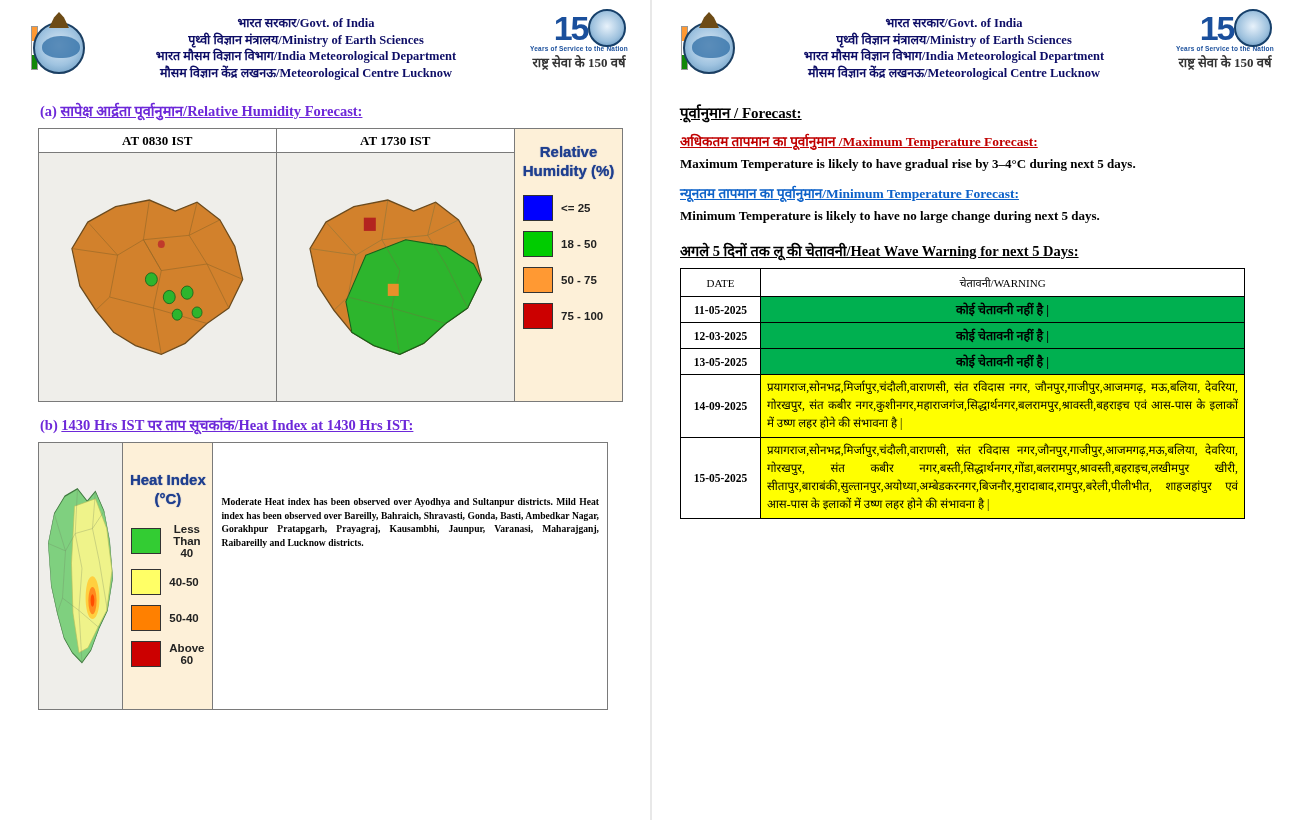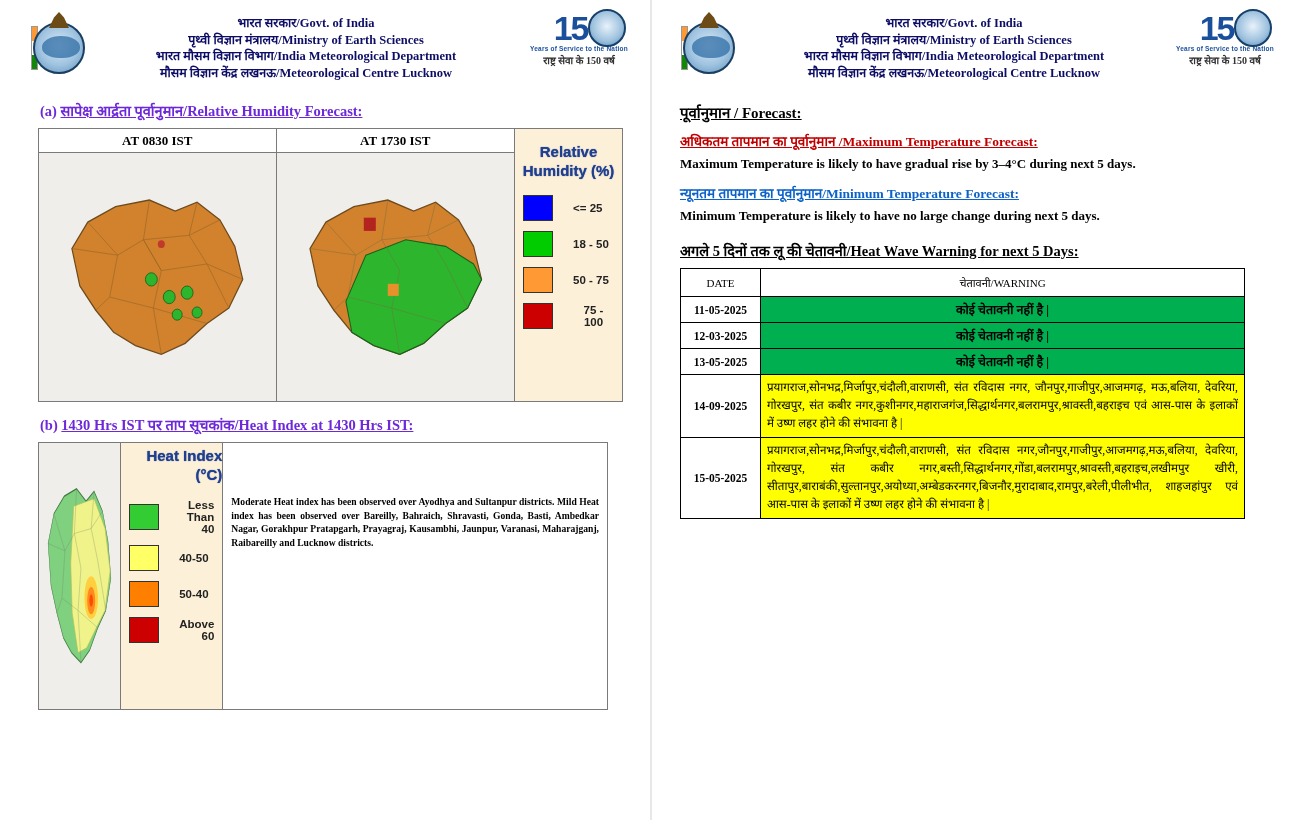--- a/index.html
+++ b/index.html
@@ -98,21 +98,21 @@
     width: 38px; height: 38px; border-radius: 50%;
     background: radial-gradient(circle at 50% 45%, #e8f2fb 0%, #9cc0dd 60%, #4a7fae 100%);
     border: 2px solid #17406a;
   }
   .logo150 .sub1 {
     font-size: 6.5px; color: #1a4f9c; font-weight: bold;
     font-family: "Liberation Sans", sans-serif;
     letter-spacing: .2px;
   }
   .logo150 .sub2 {
-    font-size: 10px; color: #333; font-weight: bold;
+    font-size: 13px; color: #333; font-weight: bold;
     margin-top: 1px;
   }
 
   
   .sec-title {
     font-size: 14.5px;
     font-weight: bold;
     color: #6d28d9;
     margin: 12px 0 8px 10px;
   }
@@ -165,21 +165,21 @@
     font-weight: bold;
     color: #1f3f8f;
     font-size: 15px;
     line-height: 1.25;
     text-shadow: 0 0 1px #1f3f8f;
   }
   .legend-items { margin-top: 14px; padding: 0 8px; }
   .legend-row {
     display: flex;
     align-items: center;
-    gap: 20px;
+    gap: 8px;
     margin-bottom: 10px;
   }
   .legend-sw {
     width: 30px; height: 26px;
     border: 1px solid #333;
     flex: 0 0 30px;
   }
   .legend-lb {
     font-family: "Liberation Sans", sans-serif;
     font-size: 11.5px;
@@ -200,22 +200,22 @@
     width: 272px;
     position: relative;
     background: #efeeea;
     border-right: 1px solid #7a7a7a;
     overflow: hidden;
   }
   .hi-legend {
     width: 110px;
     background: #fdf0d8;
     border-right: 1px solid #7a7a7a;
-    text-align: right;
-    padding-top: 4px;
+    text-align: center;
+    padding-top: 28px;
   }
   .hi-legend .legend-title { font-size: 15px; }
   .hi-note {
     flex: 1 1 auto;
     padding: 52px 8px 0 8px;
     font-size: 9.6px;
     font-weight: bold;
     line-height: 1.42;
     text-align: justify;
     color: #000;

